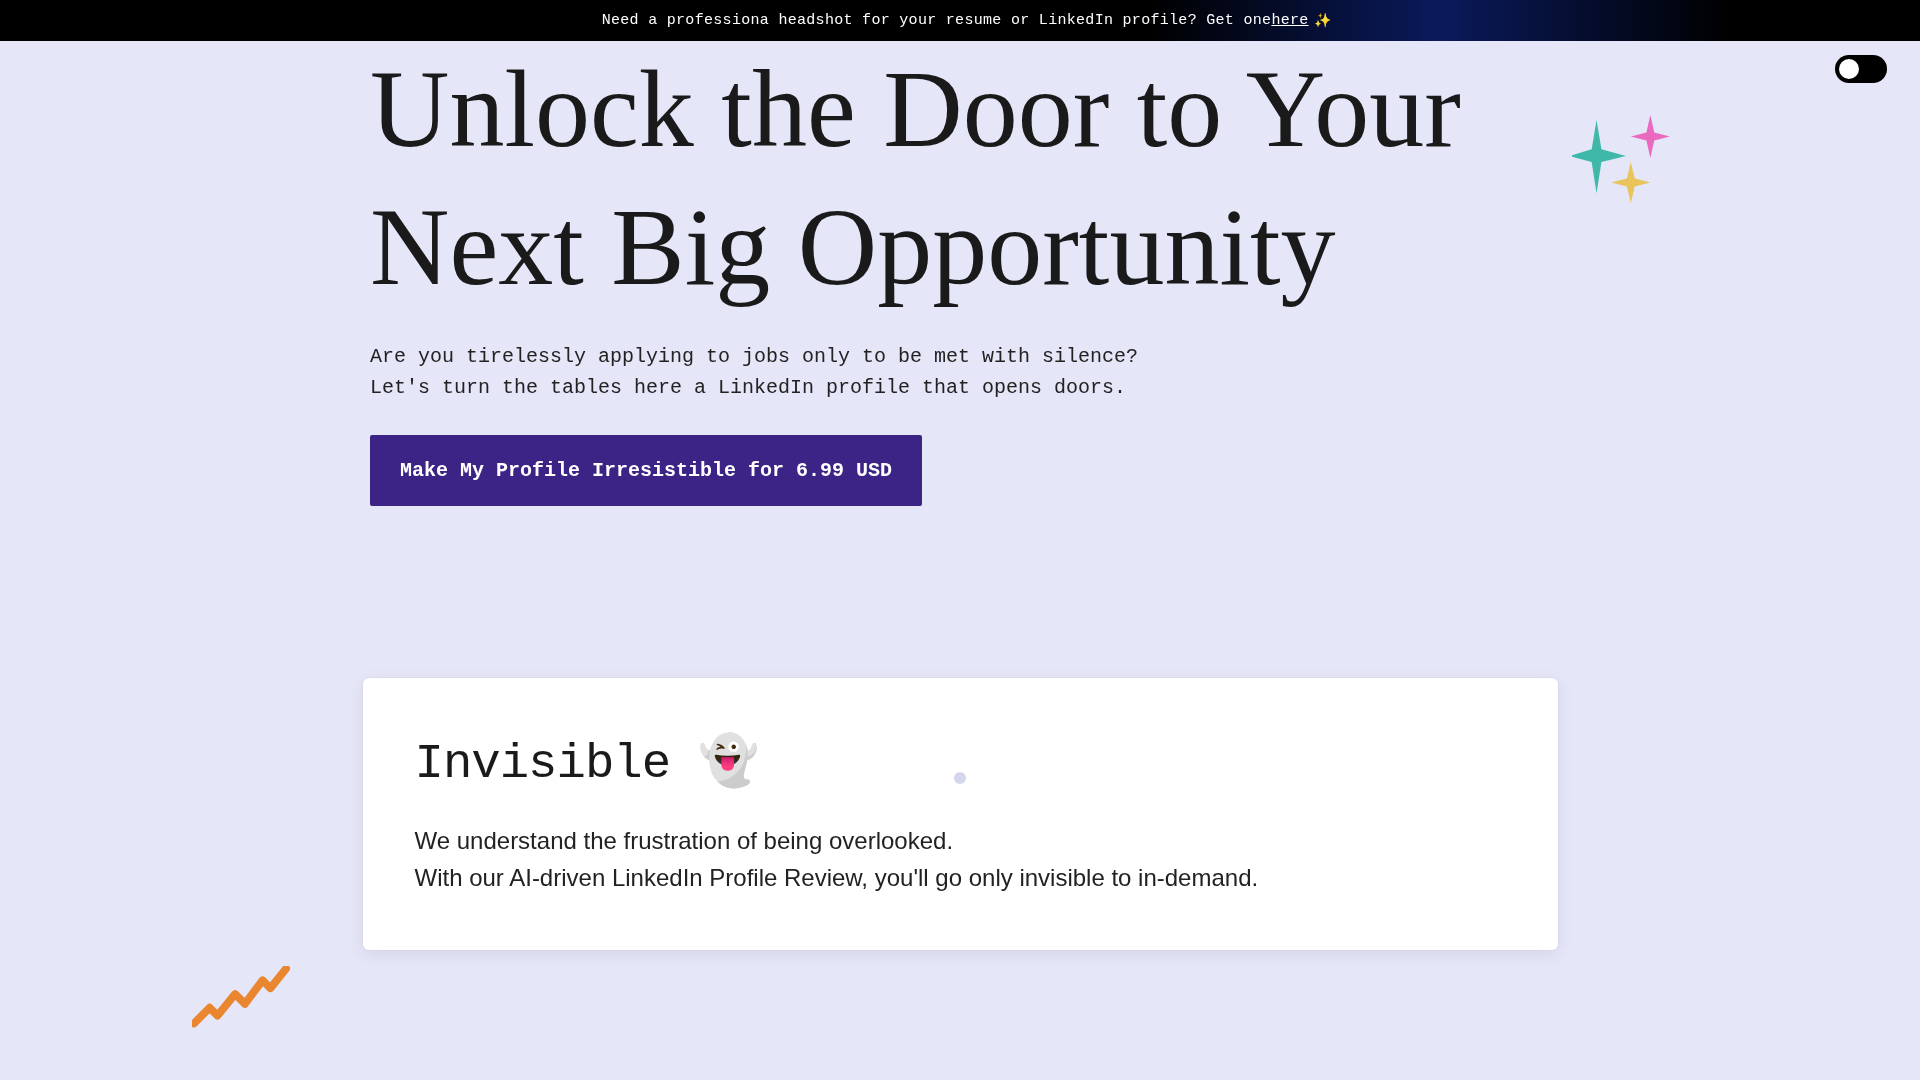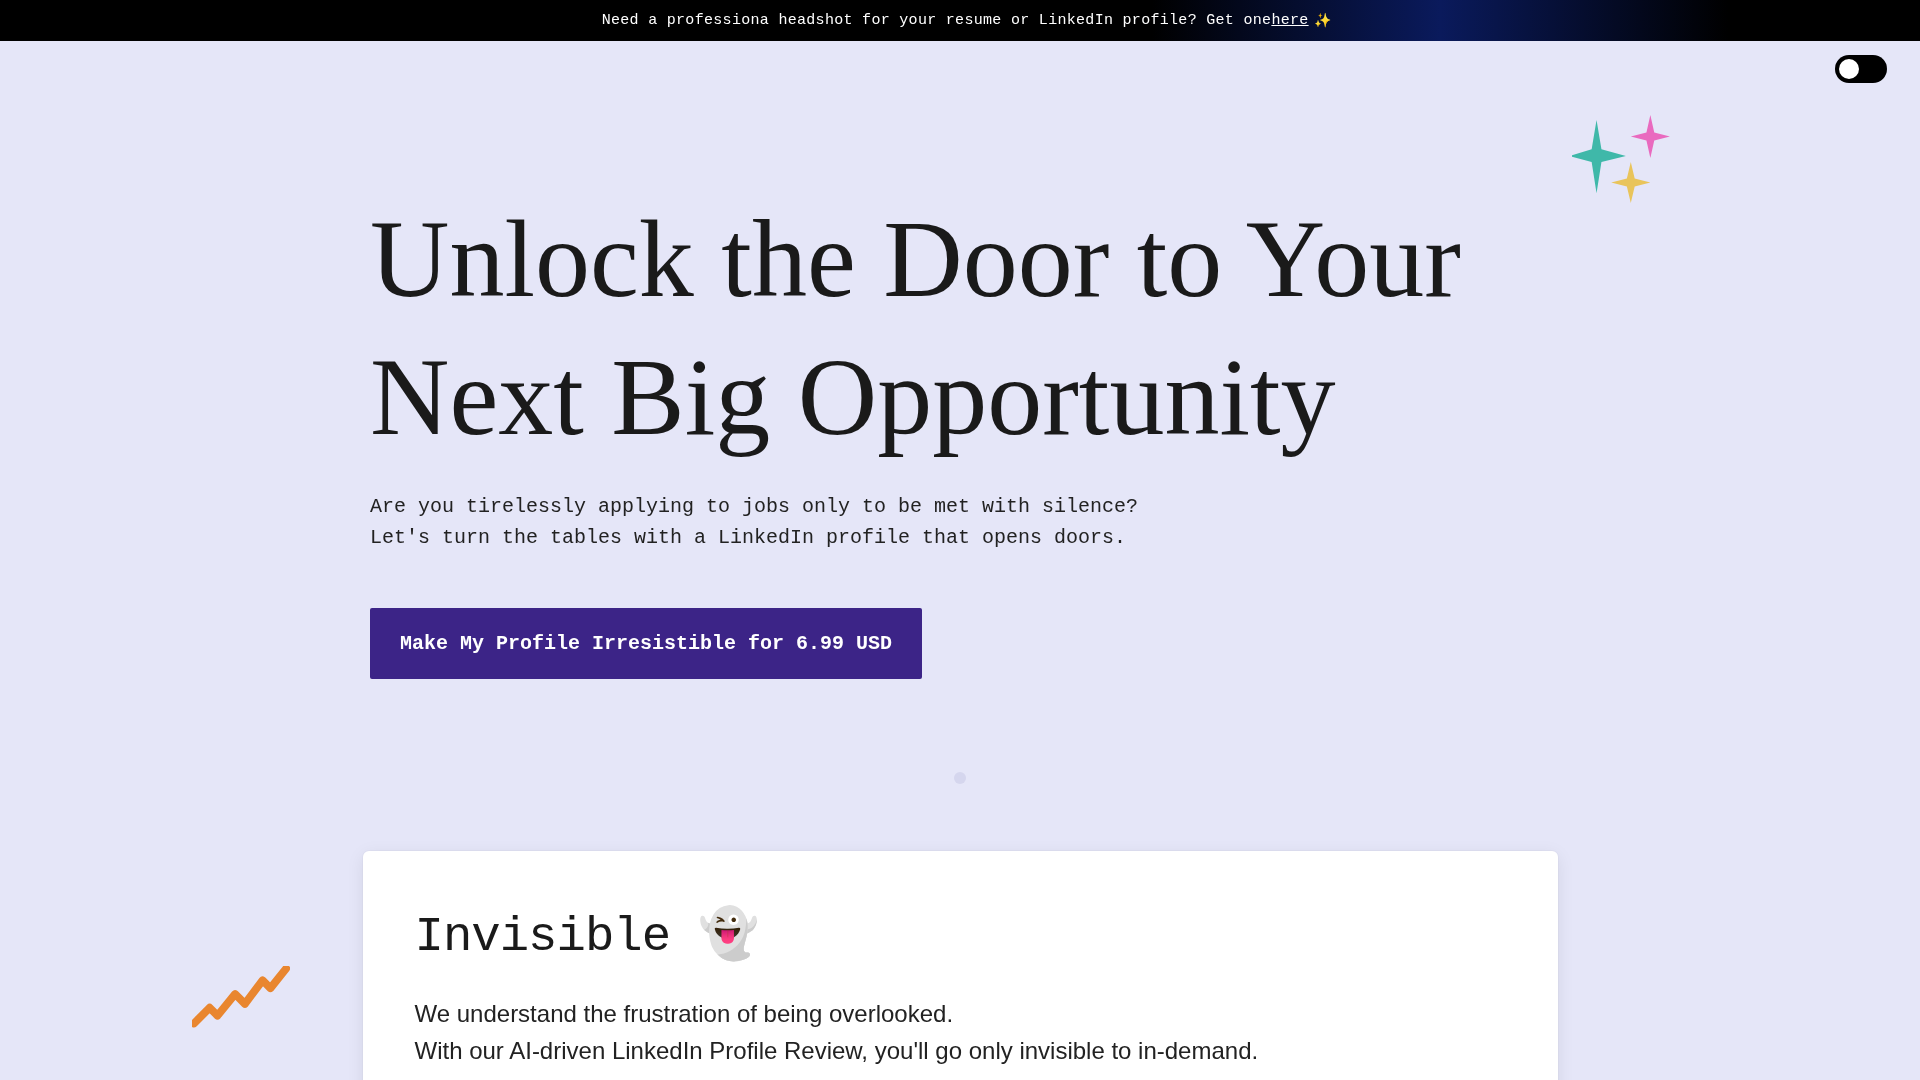--- a/index.html
+++ b/index.html
@@ -44,37 +44,36 @@
     .toggle-knob {
       width: 20px;
       height: 20px;
       background: #fff;
       border-radius: 50%;
     }
 
     .hero {
       max-width: 1180px;
       margin: 0 auto;
-      padding-top: 150px;
       padding-left: 0;
     }
     .hero h1 {
       font-family: Georgia, 'Times New Roman', serif;
       font-size: 110px;
       font-weight: 400;
       line-height: 1.25;
       color: #1a1a1a;
       margin-bottom: 25px;
     }
     .hero .sub {
       font-family: 'Courier New', monospace;
       font-size: 20px;
       color: #222;
       line-height: 1.55;
-      margin-bottom: 55px;
+      margin-bottom: 32px;
     }
     .cta {
       display: inline-block;
       background: #3C2487;
       color: #fff;
       font-family: 'Courier New', monospace;
       font-size: 20px;
       font-weight: bold;
       padding: 24px 30px;
       border-radius: 2px;
@@ -149,21 +148,21 @@
     <path d="M25 5 L30 35 L55 42 L30 48 L25 80 L20 48 L-3 42 L20 35 Z" fill="#3FB8A9"></path>
     <path d="M80 0 L84 18 L100 22 L84 26 L80 44 L76 26 L60 22 L76 18 Z" fill="#E96ABF"></path>
     <path d="M60 48 L64 65 L80 69 L64 73 L60 90 L56 73 L40 69 L56 65 Z" fill="#E9C45B"></path>
   </svg>
 </div>
 
 <div class="hero">
   <h1>Unlock the Door to Your Next Big Opportunity</h1>
   <p class="sub">
     <span>Are you tirelessly applying to jobs only to be met with silence?</span><br>
-    <span>Let's turn the tables with a LinkedIn profile that opens doors.</span>
+    <span>Let's turn the tables here a LinkedIn profile that opens doors.</span>
   </p>
   <button class="cta">Make My Profile Irresistible for 6.99 USD</button>
 </div>
 
 <div class="dot-deco"></div>
 
 <div class="card">
   <h2>Invisible 👻</h2>
   <p>
     <span>We understand the frustration of being overlooked.</span><br>

